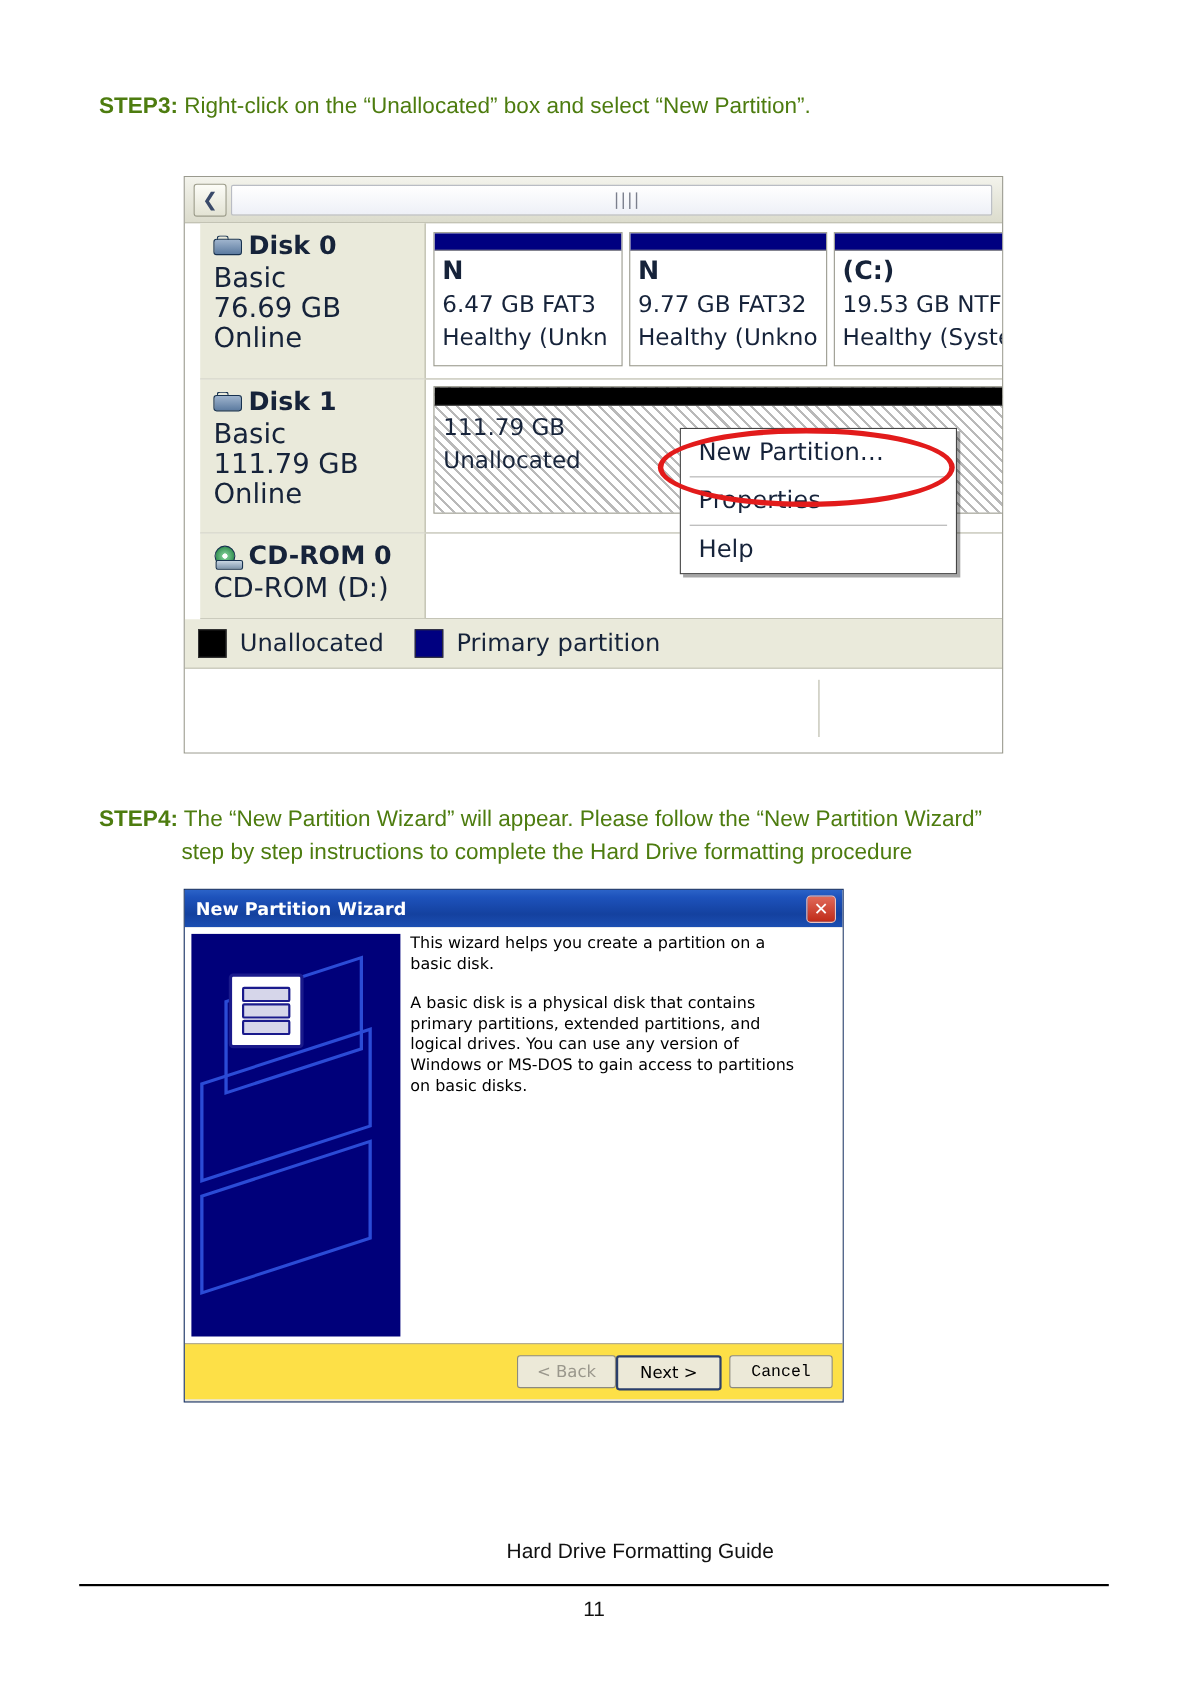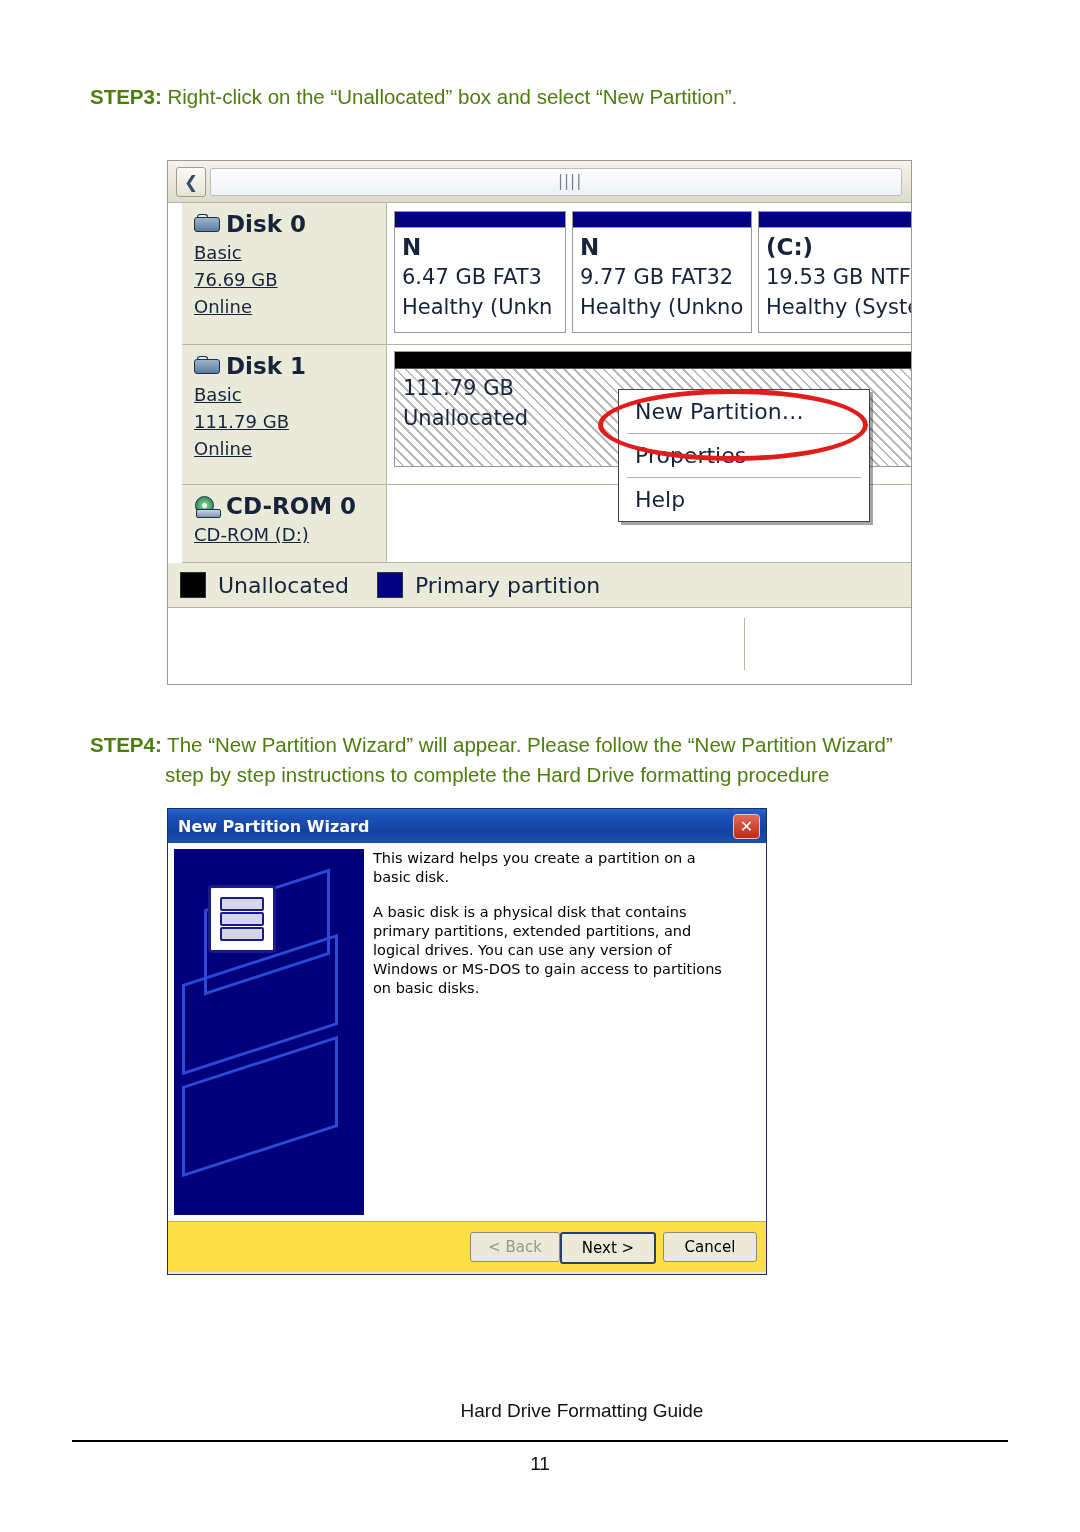--- a/index.html
+++ b/index.html
@@ -112,24 +112,23 @@
   .disk-title {
     font-size: 23px;
     font-weight: bold;
     color: #16233a;
     display: flex;
     align-items: center;
     gap: 6px;
     margin-bottom: 2px;
   }
   .disk-sub {
-    font-size: 18px;
+    font-size: 25px;
     color: #16233a;
     line-height: 27px;
-    text-decoration: underline;
   }
   .disk-icon {
     display: inline-block;
     width: 26px; height: 20px;
     position: relative;
   }
   .disk-icon .body {
     position: absolute; left: 0; top: 3px;
     width: 24px; height: 13px;
     background: linear-gradient(to bottom,#9fb4cd,#5c7ba0);
@@ -399,21 +398,21 @@
     border: 1px solid #8d8a7e;
     border-radius: 3px;
     font-size: 15px;
     color: #000;
     display: flex; align-items: center; justify-content: center;
   }
   .wiz-btn.disabled { color: #9a978c; }
   .wiz-btn.default { border: 2px solid #2b3f6b; font-weight: normal; }
   #btn-back   { left: 302px; width: 88px; }
   #btn-next   { left: 392px; width: 92px; }
-  #btn-cancel { left: 495px; width: 92px; }
+  #btn-cancel { left: 495px; width: 92px; font-family: Liberation Mono, monospace; }
 
   
   #footer-rule {
     position: absolute;
     left: 72px;
     top: 1440px;
     width: 936px;
     height: 2px;
     background: #000000;
   }

